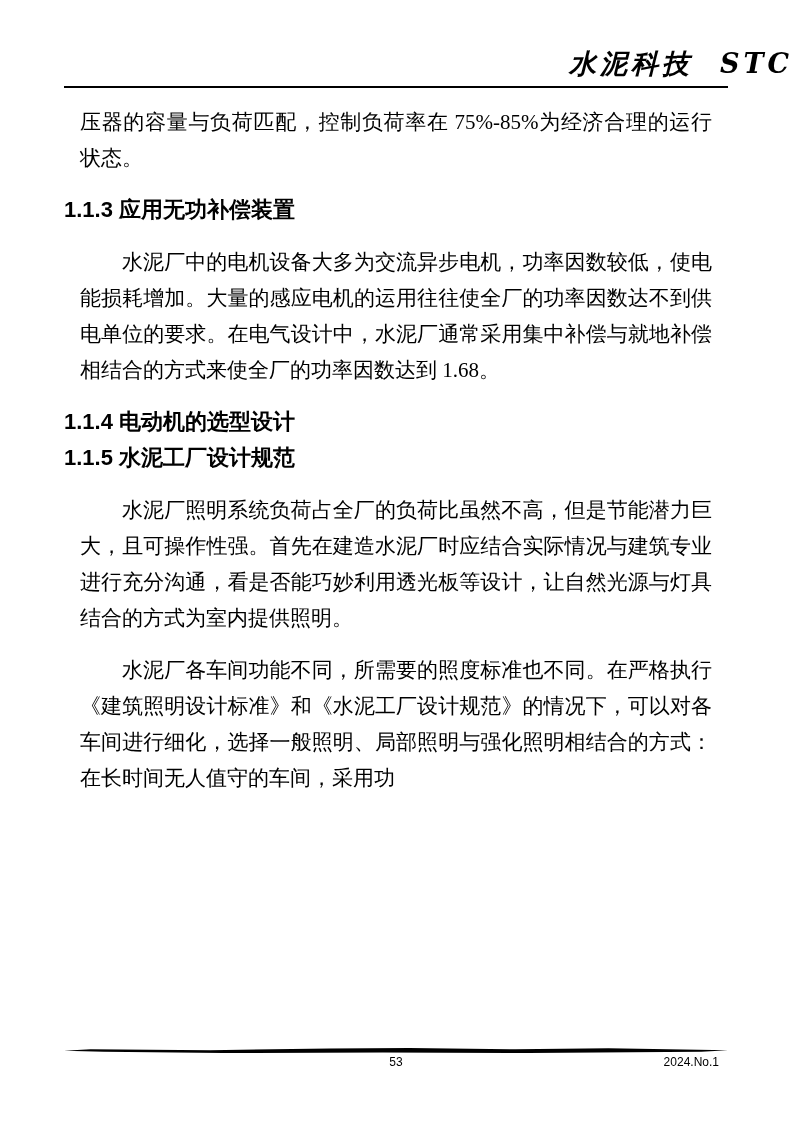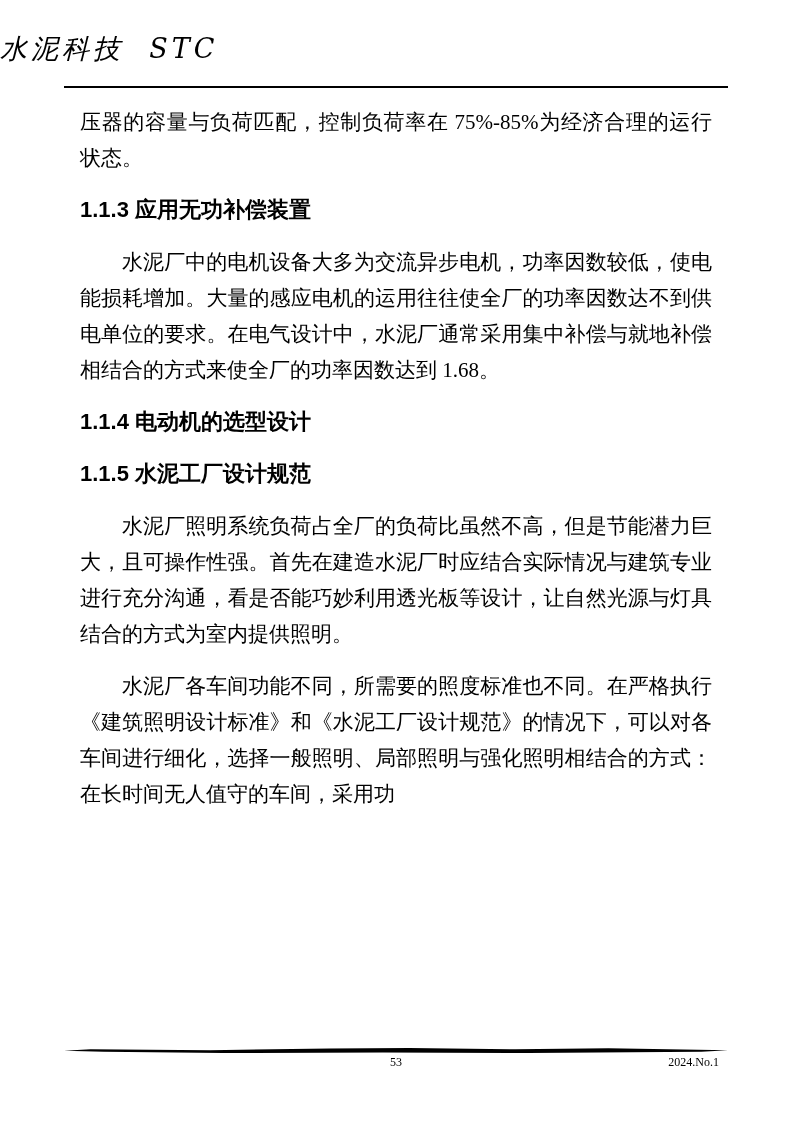--- a/index.html
+++ b/index.html
@@ -11,25 +11,25 @@
   }
   .page {
     position: relative;
     width: 793px; height: 1122px;
     background: #ffffff;
     overflow: hidden;
   }
   
   .journal-title {
     position: absolute;
-    top: 31px; left: 0; right: 0;
-    text-align: left;
+    top: 46px; left: 0; right: 0;
+    text-align: right;
     font-family: "DejaVu Serif", serif;
     font-style: italic;
-    font-weight: normal;
+    font-weight: bold;
     font-size: 27px;
     letter-spacing: 4px;
     white-space: pre;
   }
   .header-rule {
     position: absolute;
     top: 86px; left: 64px;
     width: 664px; height: 2px;
     background: #000000;
   }
@@ -44,40 +44,40 @@
     text-justify: inter-ideograph;
   }
   .body-text p {
     margin: 16px;
     text-indent: 2em;
   }
   .body-text p.continuation {
     text-indent: 0;
   }
   .body-text h2 {
-    margin: 16px;
+    margin: 0;
     font-size: 22px;
     line-height: 36px;
     font-weight: bold;
     font-family: "Liberation Sans", "DejaVu Sans", sans-serif;
     text-indent: 0;
   }
   
   .footer-rule {
     position: absolute;
     top: 1048px; left: 64px;
     width: 664px; height: 5px;
     background: #000000;
     clip-path: polygon(0% 55%, 4% 25%, 22% 45%, 40% 10%, 52% 0%, 68% 25%, 82% 5%, 100% 45%, 96% 75%, 70% 100%, 48% 90%, 24% 100%, 6% 75%);
   }
   .footer-row {
     position: absolute;
     top: 1055px; left: 64px;
     width: 664px; height: 18px;
-    font-family: Liberation Serif, serif;
+    font-family: Liberation Sans, sans-serif;
     font-size: 12px;
   }
   .page-number {
     position: absolute;
     left: 0; right: 0;
     text-align: center;
   }
   .issue-number {
     position: absolute;
     right: 9px;

